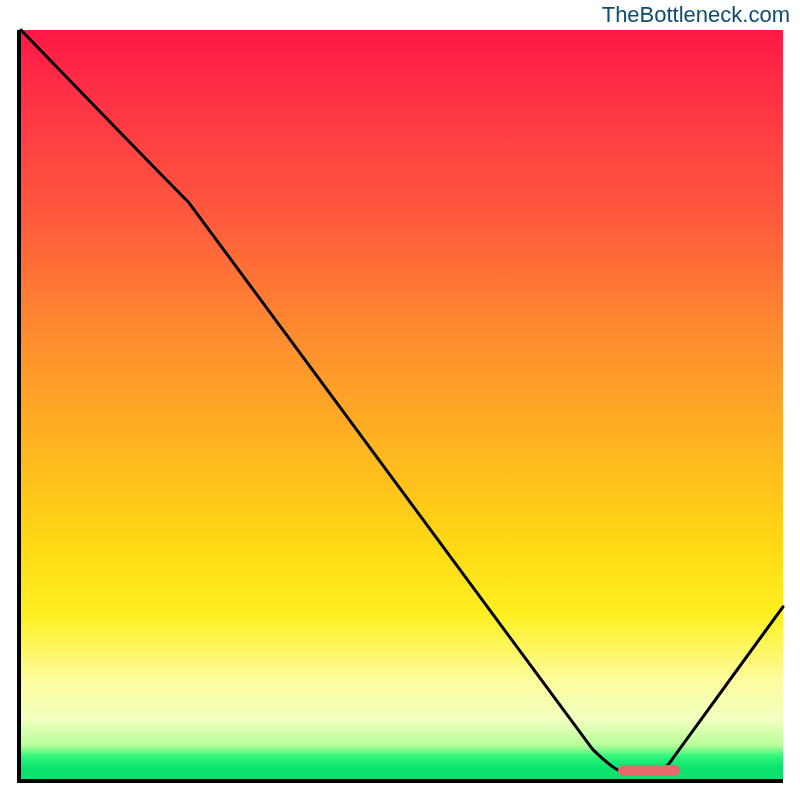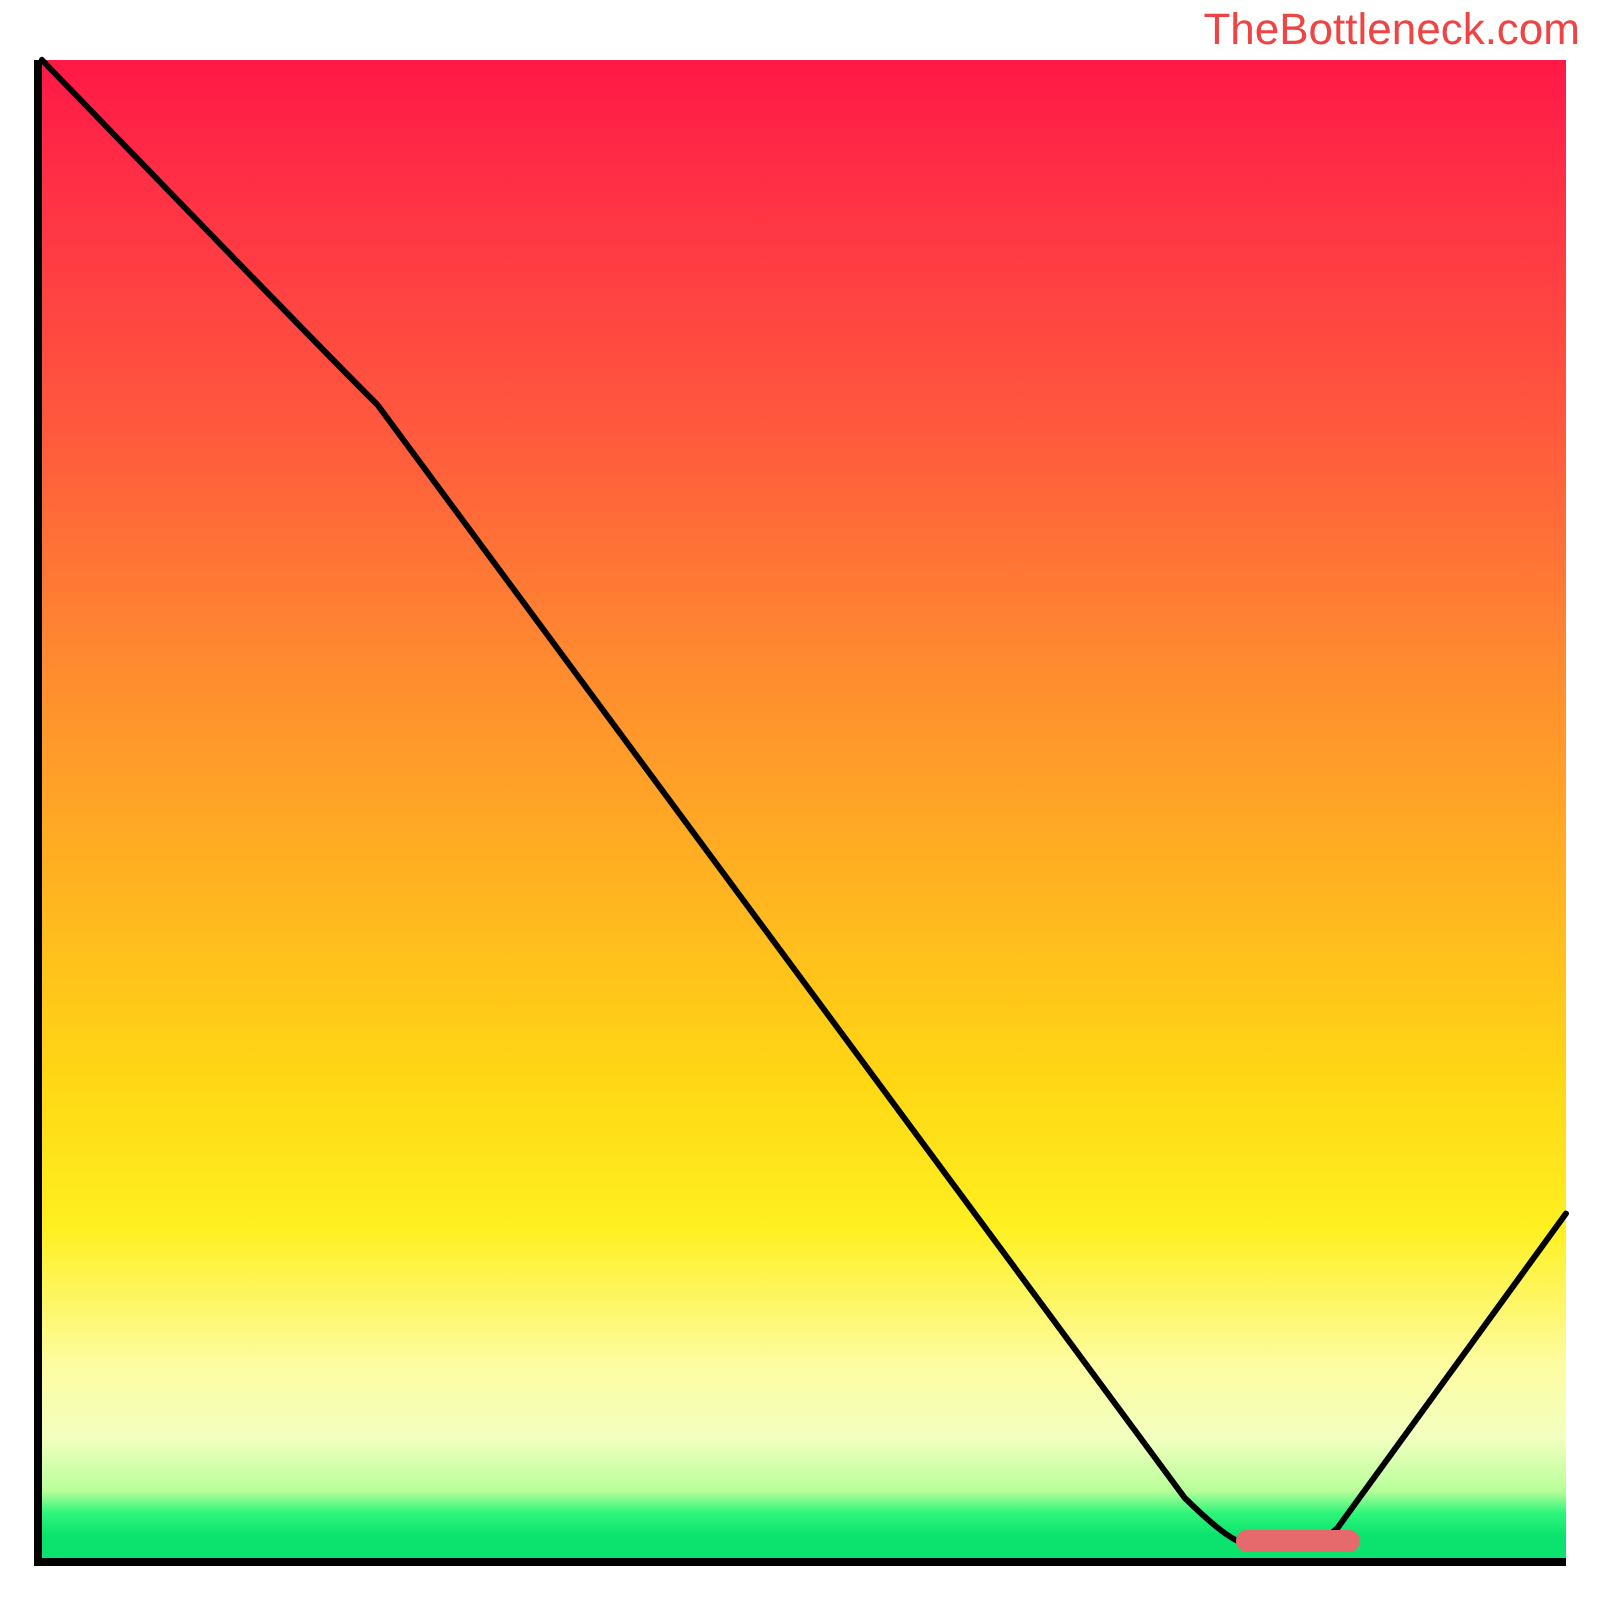--- a/index.html
+++ b/index.html
@@ -8,21 +8,21 @@
     height: 800px;
     background: #ffffff;
     font-family: Arial, Helvetica, sans-serif;
     position: relative;
   }
   .attribution {
     position: absolute;
     top: 2px;
     right: 10px;
     font-size: 22px;
-    color: #ef4444;
+    color: #0c4a6e;
     font-weight: normal;
   }
   .chart-area {
     position: absolute;
     left: 17px;
     top: 30px;
     width: 766px;
     height: 753px;
     border-left: 4px solid #000;
     border-bottom: 4px solid #000;

